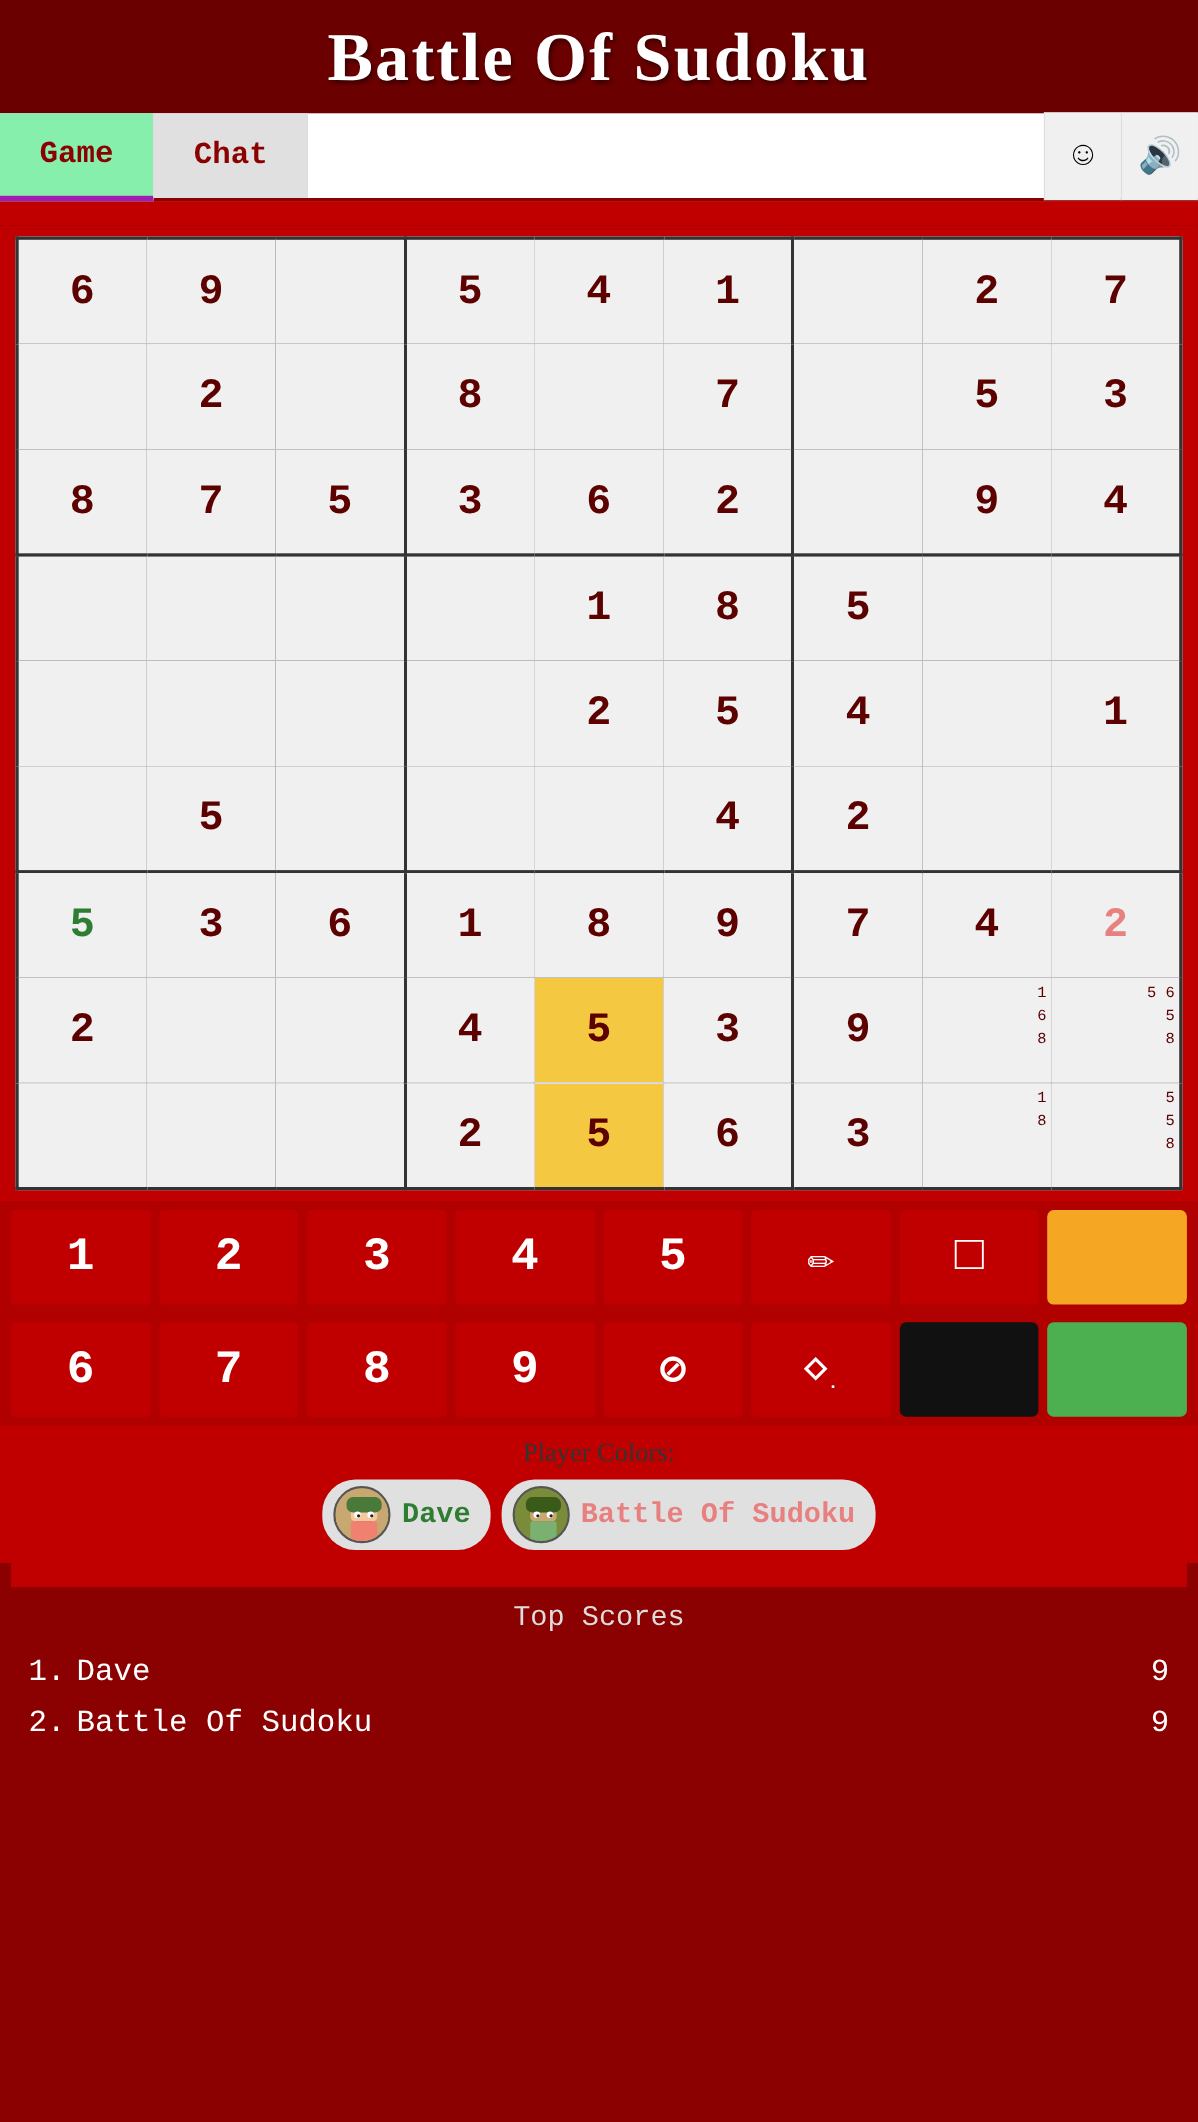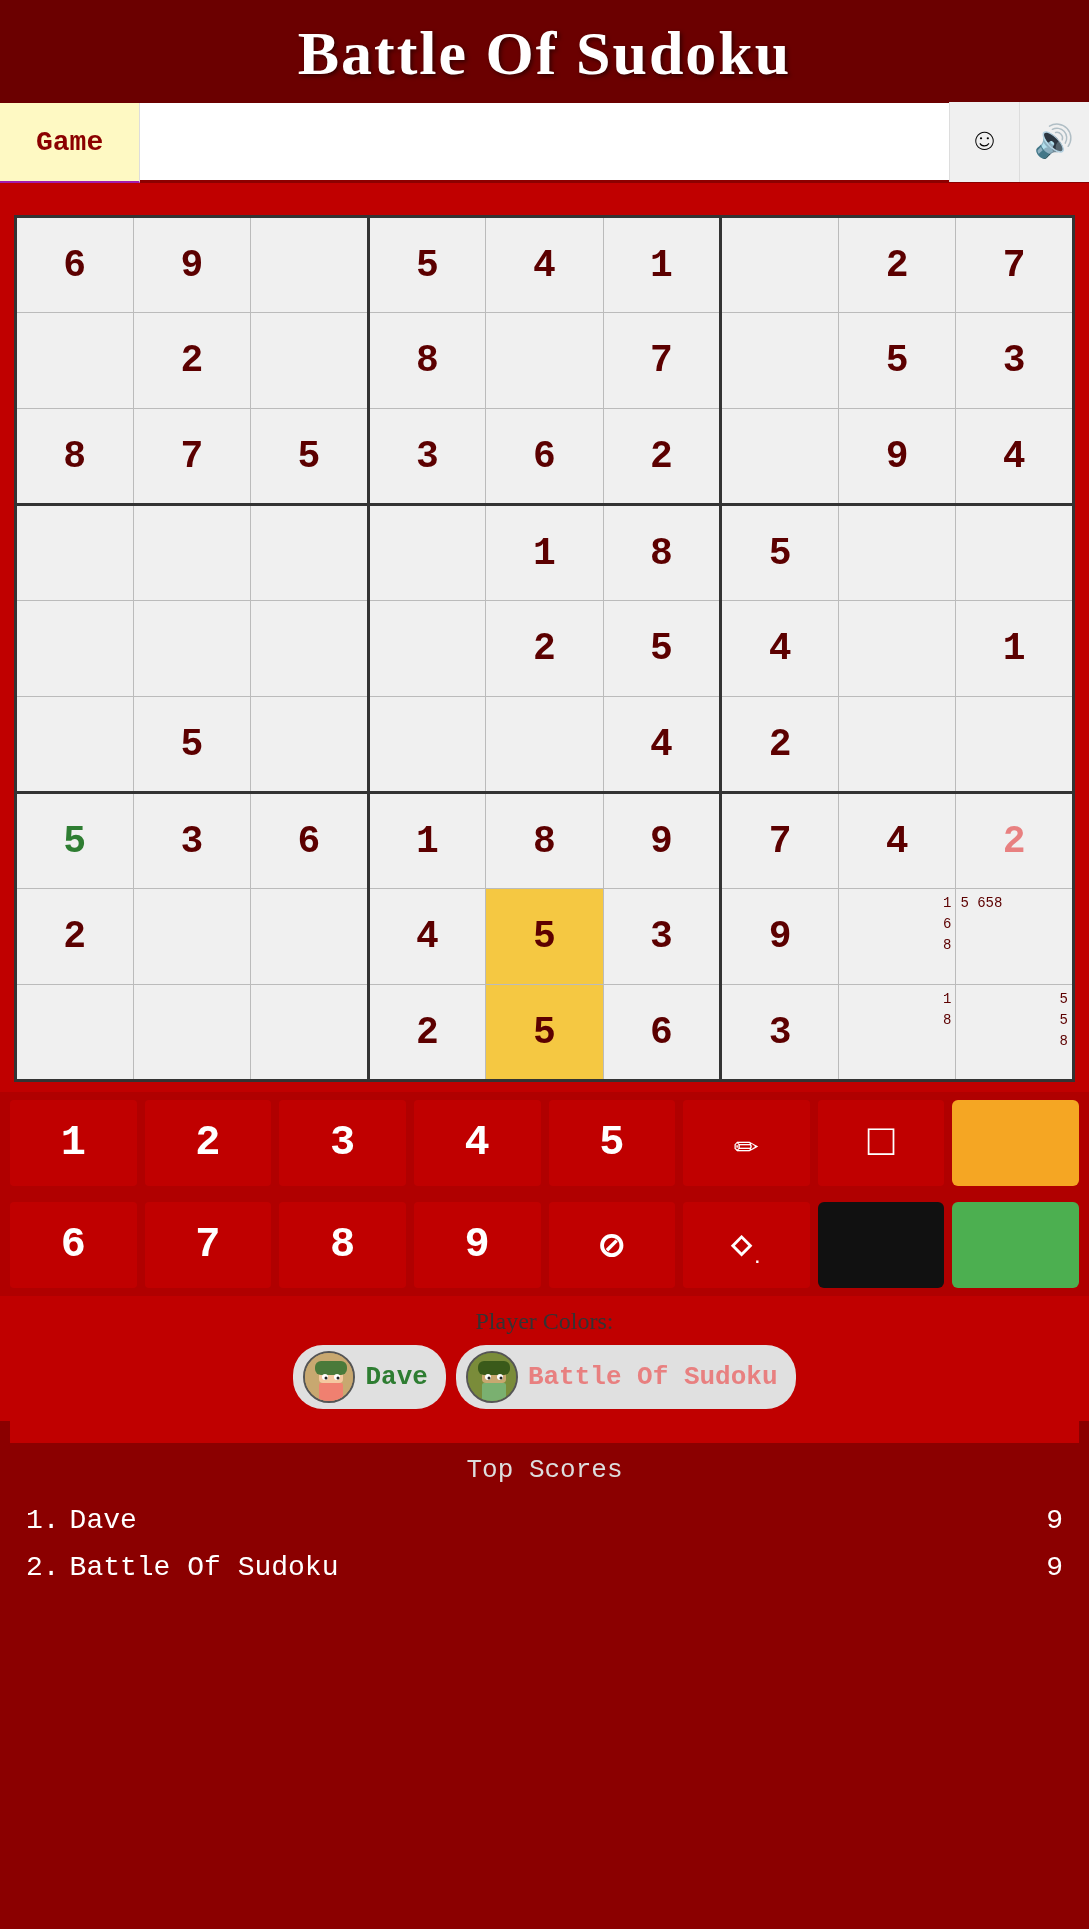--- a/index.html
+++ b/index.html
@@ -40,22 +40,22 @@
       justify-content: center;
       padding: 0 36px;
       font-size: 28px;
       font-weight: bold;
       color: #8b0000;
       cursor: pointer;
       border-right: 1px solid #ddd;
       font-family: 'Courier New', monospace;
     }
     .nav-tab.active {
-      background: #fef9c3;
-      border-bottom: 2px solid #a21caf;
+      background: #86efac;
+      border-bottom: 5px solid #a21caf;
       margin-bottom: -3px;
     }
     .nav-tab:not(.active) {
       background: #e0e0e0;
     }
     .nav-icons {
       margin-left: auto;
       display: flex;
       align-items: center;
     }
@@ -217,20 +217,21 @@
   </style>
 </head>
 <body>
 
 <div id="header">
   <h1>Battle Of Sudoku</h1>
 </div>
 
 <div id="nav">
   <div class="nav-tab active">Game</div>
+  <div class="nav-tab">Chat</div>
   <div class="nav-icons">
     <div class="nav-icon-btn">
       <span>☺</span>
     </div>
     <div class="nav-icon-btn">
       <span>🔊</span>
     </div>
   </div>
 </div>
 
@@ -325,21 +326,21 @@
           <td class="sudoku-cell thick-right">3</td>
           <td class="sudoku-cell">9</td>
           <td class="sudoku-cell" style="font-size: 13px; vertical-align: top; padding: 4px; color: rgb(92, 0, 0); font-weight: normal;">
             <div style="display: flex; flex-direction: column; height: 100%; font-size: 14px; line-height: 1.5; text-align: right;">
               <div>1</div>
               <div>6</div>
               <div>8</div>
             </div>
           </td>
           <td class="sudoku-cell" style="border-right: 3px solid rgb(51, 51, 51); font-size: 13px; vertical-align: top; padding: 4px; color: rgb(92, 0, 0); font-weight: normal;">
-            <div style="display: flex; flex-direction: row; height: 100%; font-size: 14px; line-height: 1.5; text-align: right;">
+            <div style="display: flex; flex-direction: column; height: 100%; font-size: 14px; line-height: 1.5; text-align: right;">
               <div>5 6</div>
               <div>5</div>
               <div>8</div>
             </div>
           </td>
         </tr>
         <tr>
           <td class="sudoku-cell" style="border-left: 3px solid rgb(51, 51, 51); border-bottom: 3px solid rgb(51, 51, 51);"></td>
           <td class="sudoku-cell" style="border-bottom: 3px solid rgb(51, 51, 51);"></td>
           <td class="sudoku-cell thick-right" style="border-bottom: 3px solid rgb(51, 51, 51);"></td>

